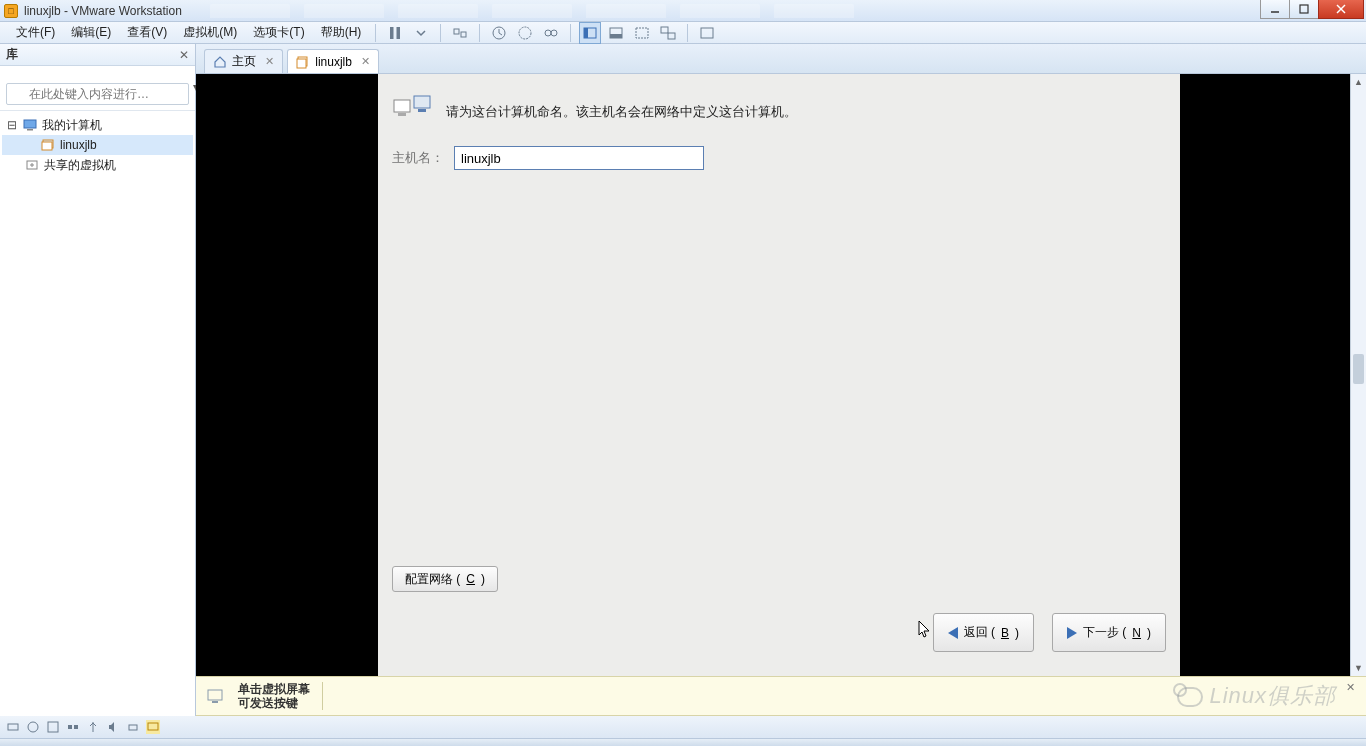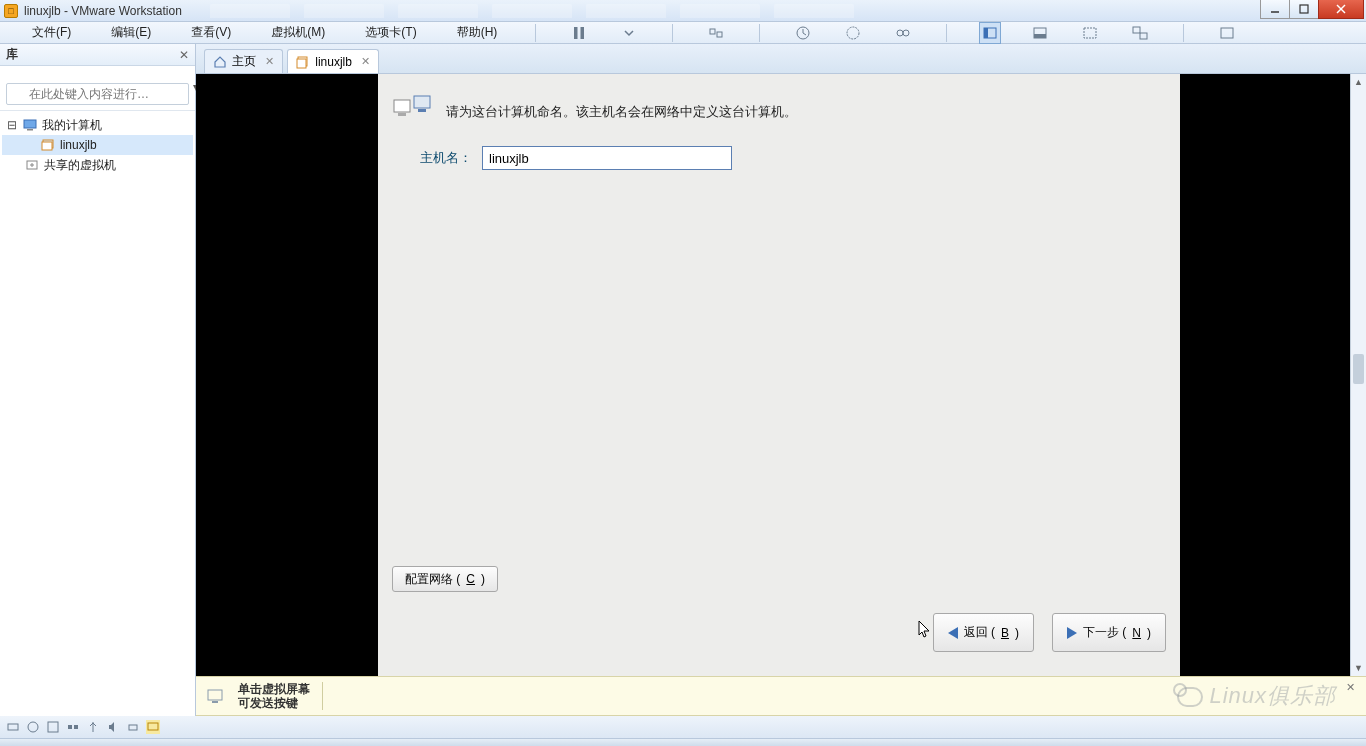--- a/index.html
+++ b/index.html
@@ -12,21 +12,21 @@
 .win-controls { position: absolute; right: 2px; top: -1px; display: flex; }
 .win-btn { width: 30px; height: 20px; border: 1px solid #999; border-top: none; display: flex; align-items: center; justify-content: center; font-size: 11px; margin-left: -1px; background: linear-gradient(#f7fbff,#d8e6f5); }
 .win-btn.close { background: linear-gradient(#e86850,#c83a22); color: #fff; width: 46px; border-color: #a02a18; }
 .win-btn.close svg { stroke: #fff; }
 
 
 .bg-tabs { position:absolute; top:2px; left:210px; right:150px; height:18px; display:flex; gap:14px; align-items:center; opacity:0.25; overflow:hidden;}
 .bg-tab { height:14px; width:80px; background:#fff; border-radius:2px 2px 0 0; }
 
 
-.menubar { height: 22px; background: linear-gradient(#f2f7fd,#e2ecf8); border-bottom: 1px solid #b8c8dc; display: flex; align-items: center; padding: 0 24px; gap: 24px; }
+.menubar { height: 22px; background: linear-gradient(#f2f7fd,#e2ecf8); border-bottom: 1px solid #b8c8dc; display: flex; align-items: center; padding: 0 8px; }
 .menubar .menu-item { padding: 2px 8px; font-size: 12px; color: #222; cursor: default; }
 .menubar .sep { width: 1px; height: 18px; background: #b8c8dc; margin: 0 6px; }
 .menubar .tool-icon { width: 22px; height: 22px; display: inline-flex; align-items: center; justify-content: center; margin: 0 2px; color:#6b7c8e;}
 .menubar .tool-icon svg { width: 16px; height: 16px; }
 .pause-icon { color:#f5a623; }
 
 
 .main { display: flex; height: 672px; }
 
 
@@ -56,21 +56,21 @@
 
 .console { flex: 1; display: flex; background: #000; }
 .black-l, .black-r { background: #000; }
 .black-l { width: 182px; }
 .black-r { width: 170px; position: relative; }
 .installer { flex: 1; background: #ededeb; position: relative; border: none; }
 .installer-header { display: flex; align-items: center; gap: 12px; padding: 20px 14px 8px 14px; }
 .installer-header .host-icon { width: 42px; height: 36px; display:flex;align-items:center;justify-content:center; }
 .installer-header .desc { font-size: 13px; color: #222; }
 .hostname-row { display: flex; align-items: center; gap: 10px; padding: 8px 14px; }
-.hostname-row label { font-size: 13px; color: #0c4a6e; margin-left: 28px; }
+.hostname-row label { font-size: 13px; color: #737373; }
 .hostname-row input { width: 250px; height: 24px; border: 1px solid #5b7fb2; padding: 0 6px; font-size: 13px; background: #fff; }
 .net-btn-row { position: absolute; left: 14px; bottom: 84px; }
 .wiz-btn { height: 26px; padding: 0 12px; border: 1px solid #a8a8a8; background: linear-gradient(#fdfdfd,#e6e6e6); border-radius: 3px; font-size: 12px; cursor: pointer; display:inline-flex;align-items:center;gap:6px;}
 .wiz-btn .u { text-decoration: underline; }
 .nav-btns { position: absolute; right: 14px; bottom: 24px; display: flex; gap: 18px; }
 .nav-btns .wiz-btn { height: 39px; padding: 0 14px; }
 .arrow-l, .arrow-r { width:0;height:0;border-top:6px solid transparent;border-bottom:6px solid transparent; }
 .arrow-l { border-right:10px solid #3b6fb5; }
 .arrow-r { border-left:10px solid #3b6fb5; }
 

